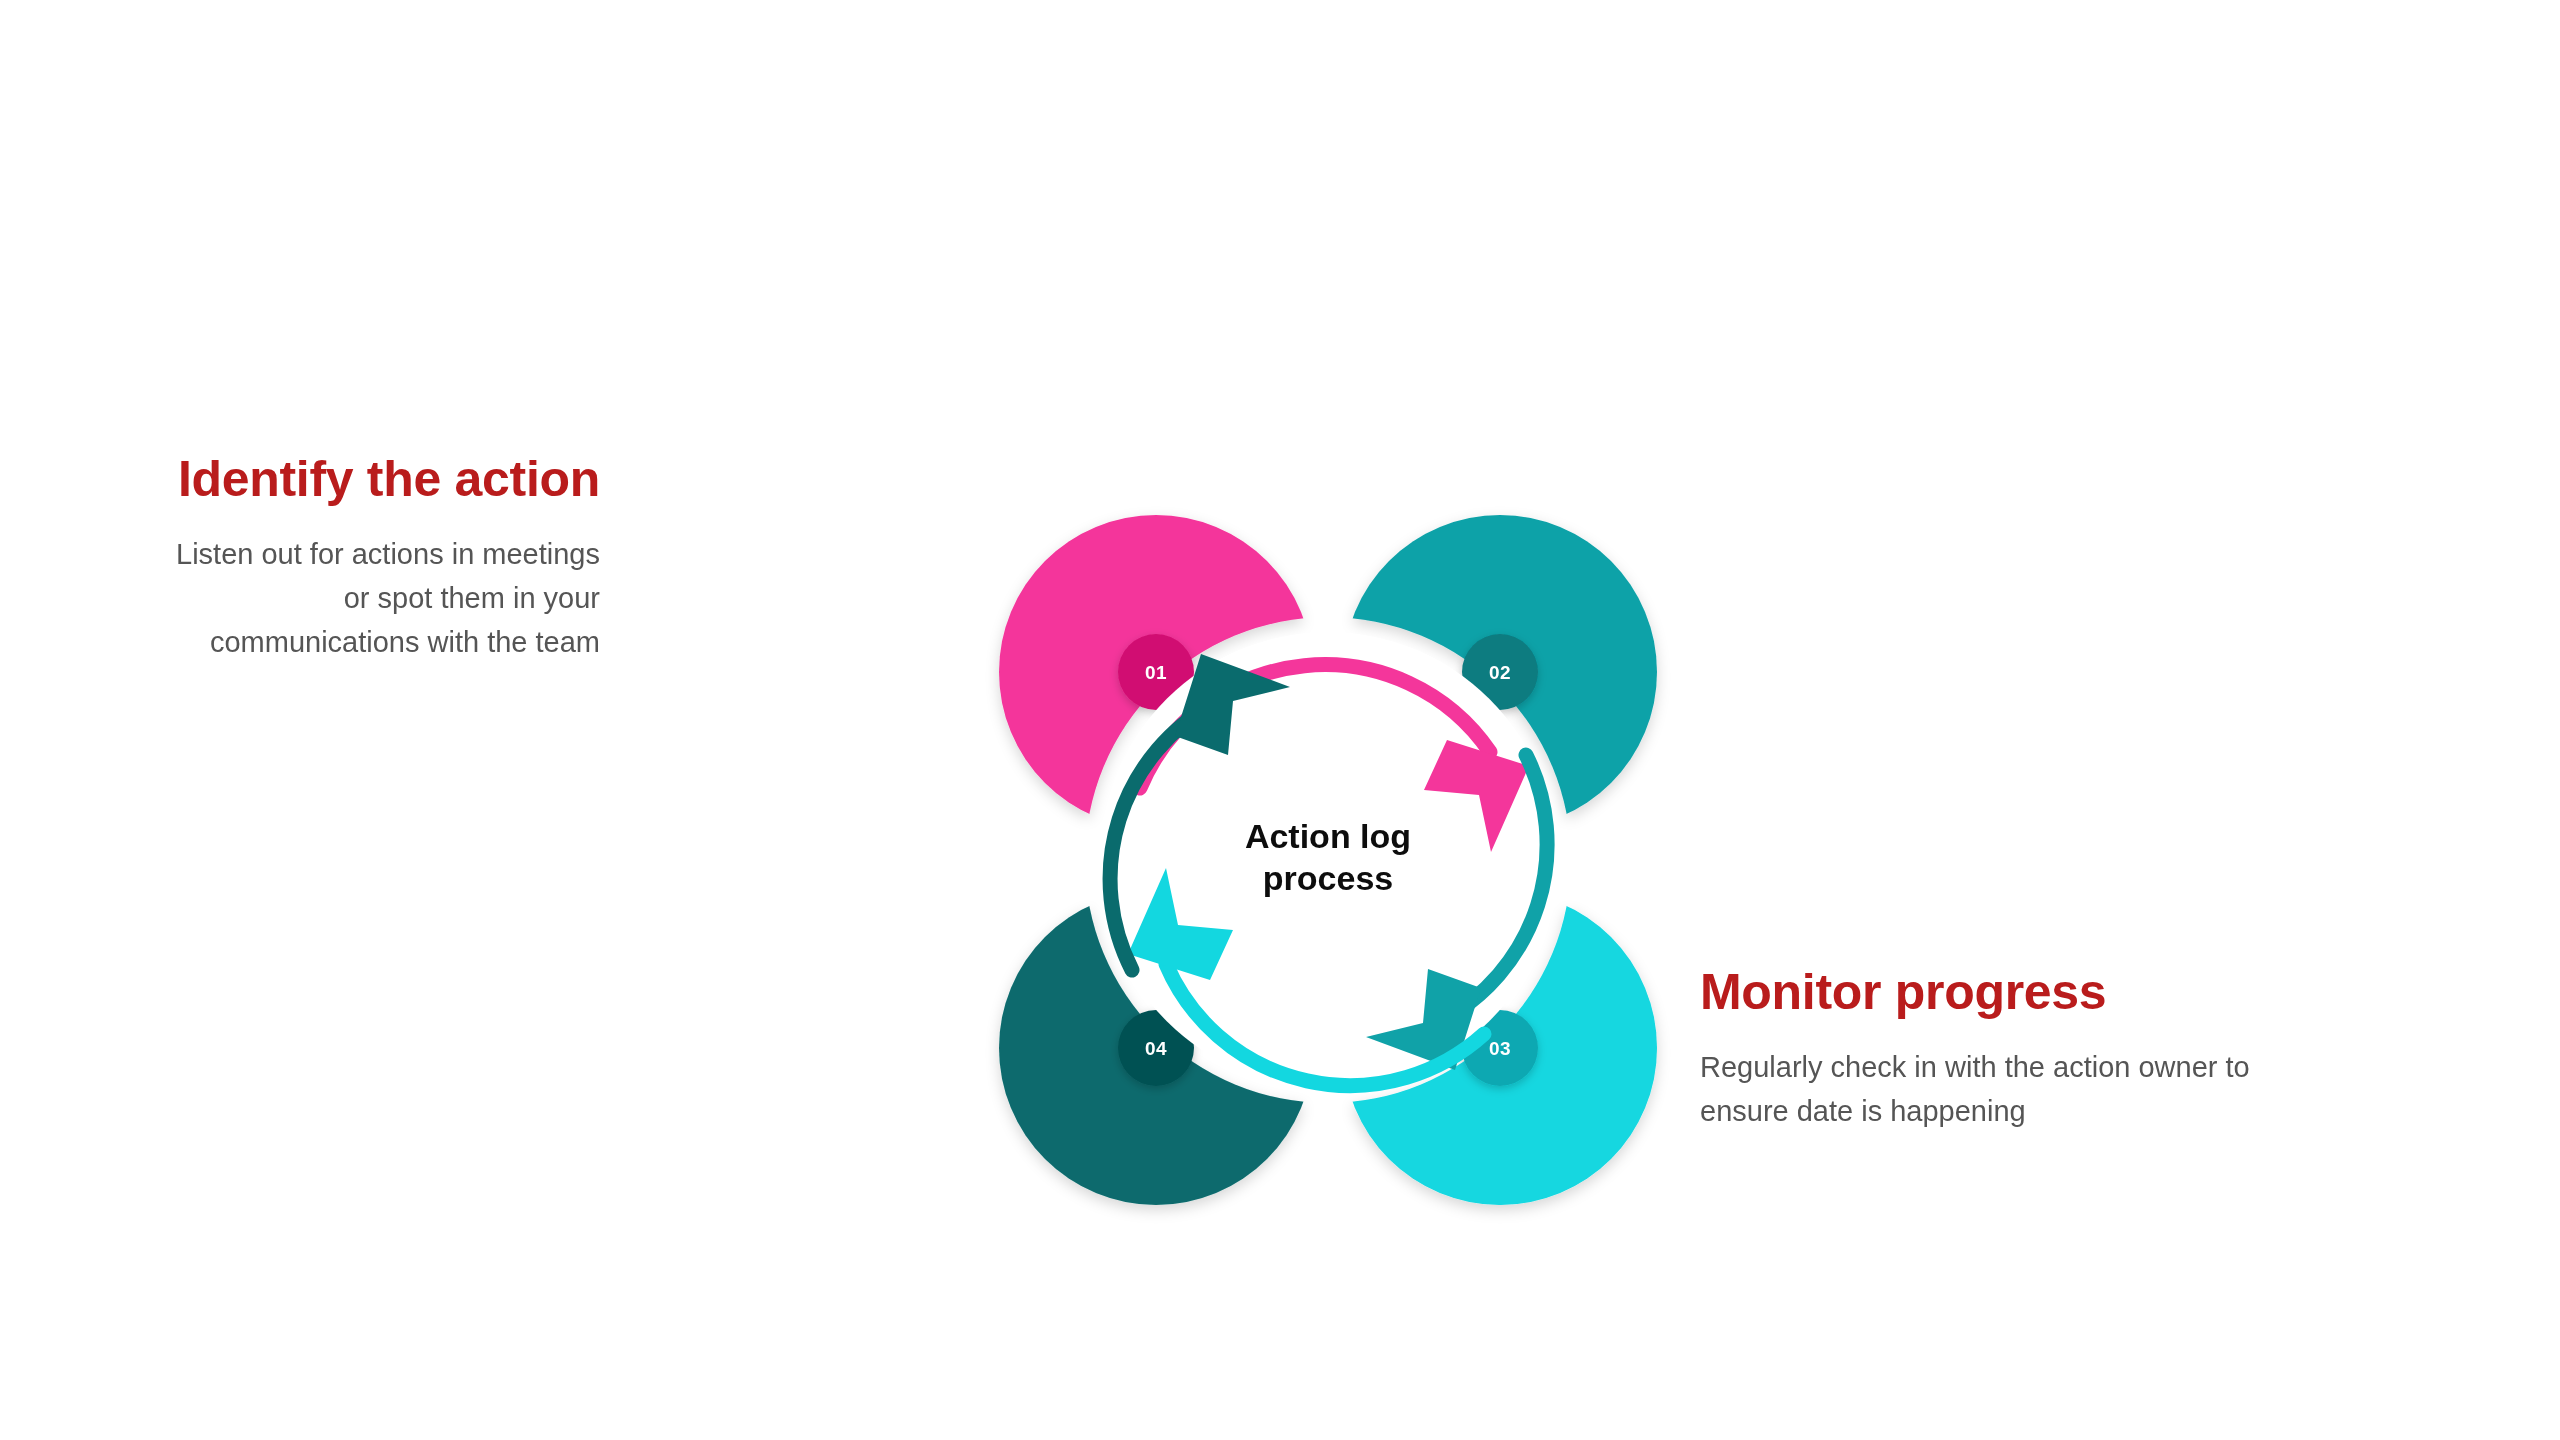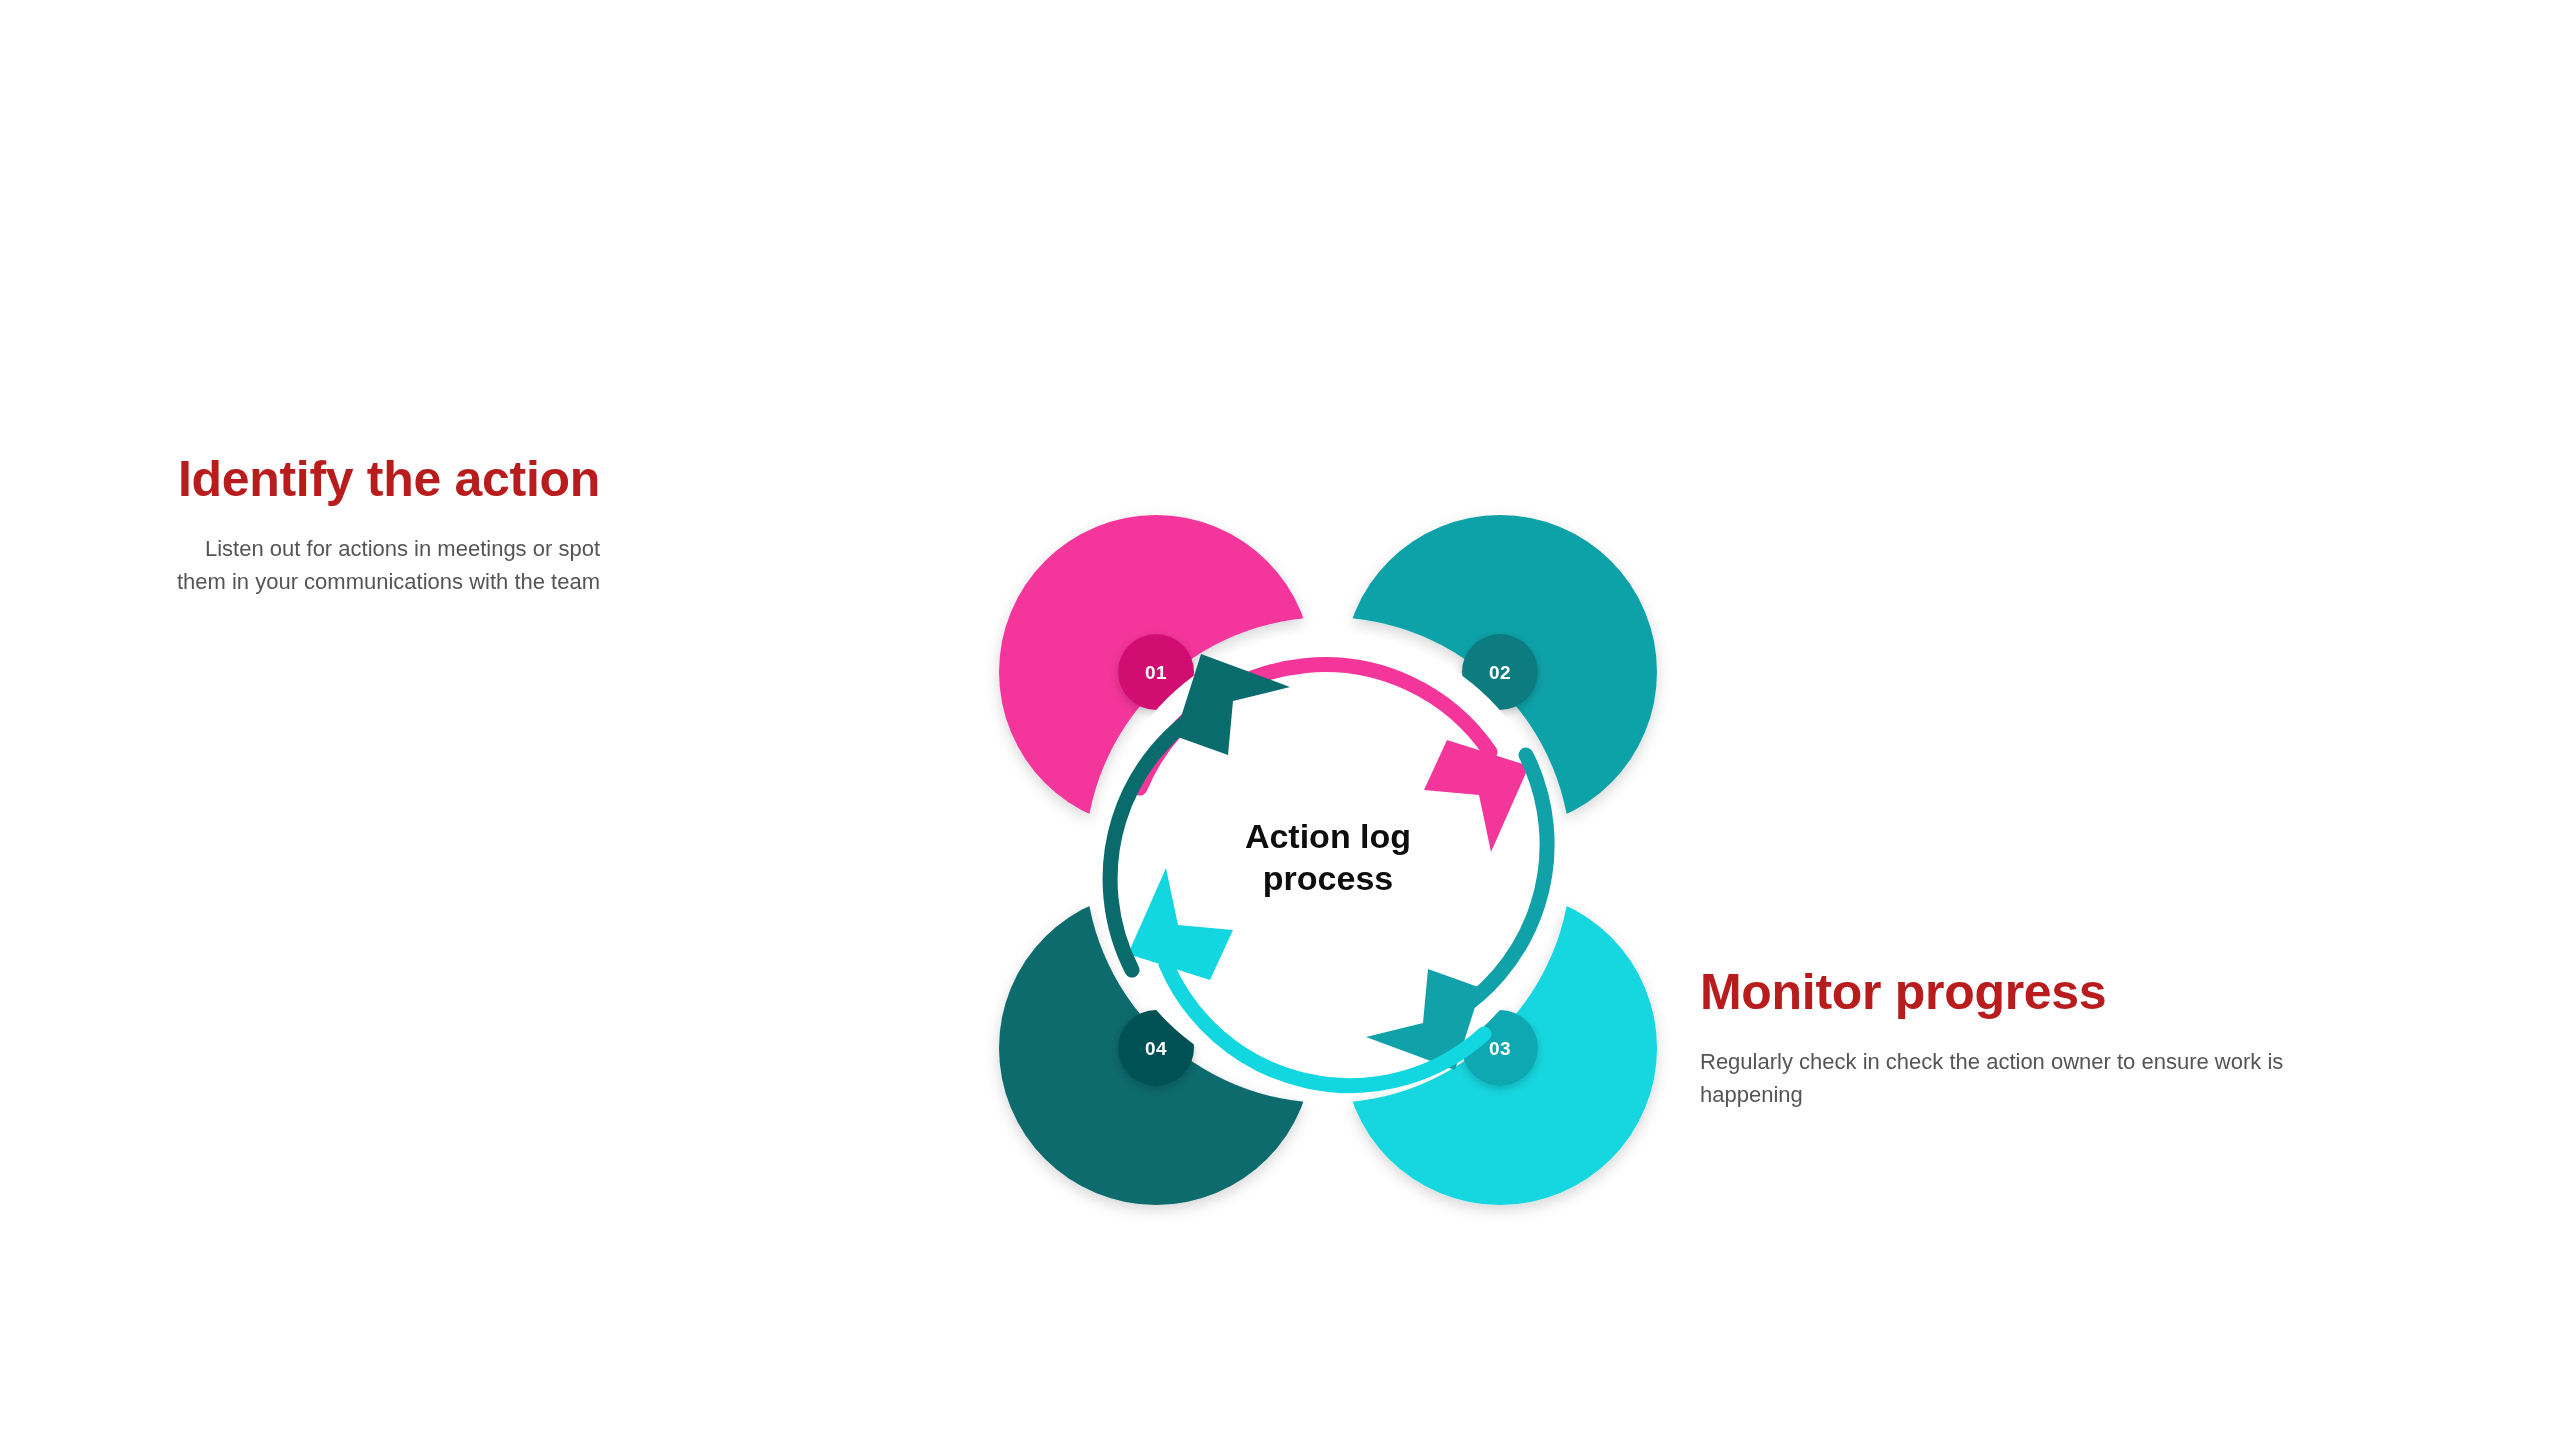--- a/index.html
+++ b/index.html
@@ -31,21 +31,21 @@
   .textblock .heading {
     font-size: 50px;
     font-weight: 700;
     color: #b91c1c;
     line-height: 1.08;
     letter-spacing: -0.3px;
     margin: 0 0 26px 0;
     white-space: nowrap;
   }
   .textblock .body {
-    font-size: 22px;
+    font-size: 29px;
     font-weight: 400;
     color: #555555;
     line-height: 1.52;
     margin: 0;
   }
 
   .tb-right-align { text-align: right; }
   .tb-left-align  { text-align: left; }
 
   
@@ -94,21 +94,21 @@
   <div class="textblock tb-right-align" id="block-01">
     <p class="heading">Identify the action</p>
     <p class="body">Listen out for actions in meetings or spot them in your communications with the team</p>
   </div>
 
   <div class="textblock tb-left-align" id="block-02">
   </div>
 
   <div class="textblock tb-left-align" id="block-03">
     <p class="heading">Monitor progress</p>
-    <p class="body">Regularly check in check the action owner to ensure work is happening</p>
+    <p class="body">Regularly check in with the action owner to ensure date is happening</p>
   </div>
 
 
   <div class="diagram">
     <svg viewBox="0 0 800 800" xmlns="http://www.w3.org/2000/svg">
       <defs>
         <filter id="softshadow" x="-30%" y="-30%" width="170%" height="170%">
           <feDropShadow dx="0" dy="5" stdDeviation="7" flood-color="#000000" flood-opacity="0.16"></feDropShadow>
         </filter>
         <filter id="softshadow-sm" x="-40%" y="-40%" width="190%" height="190%">

